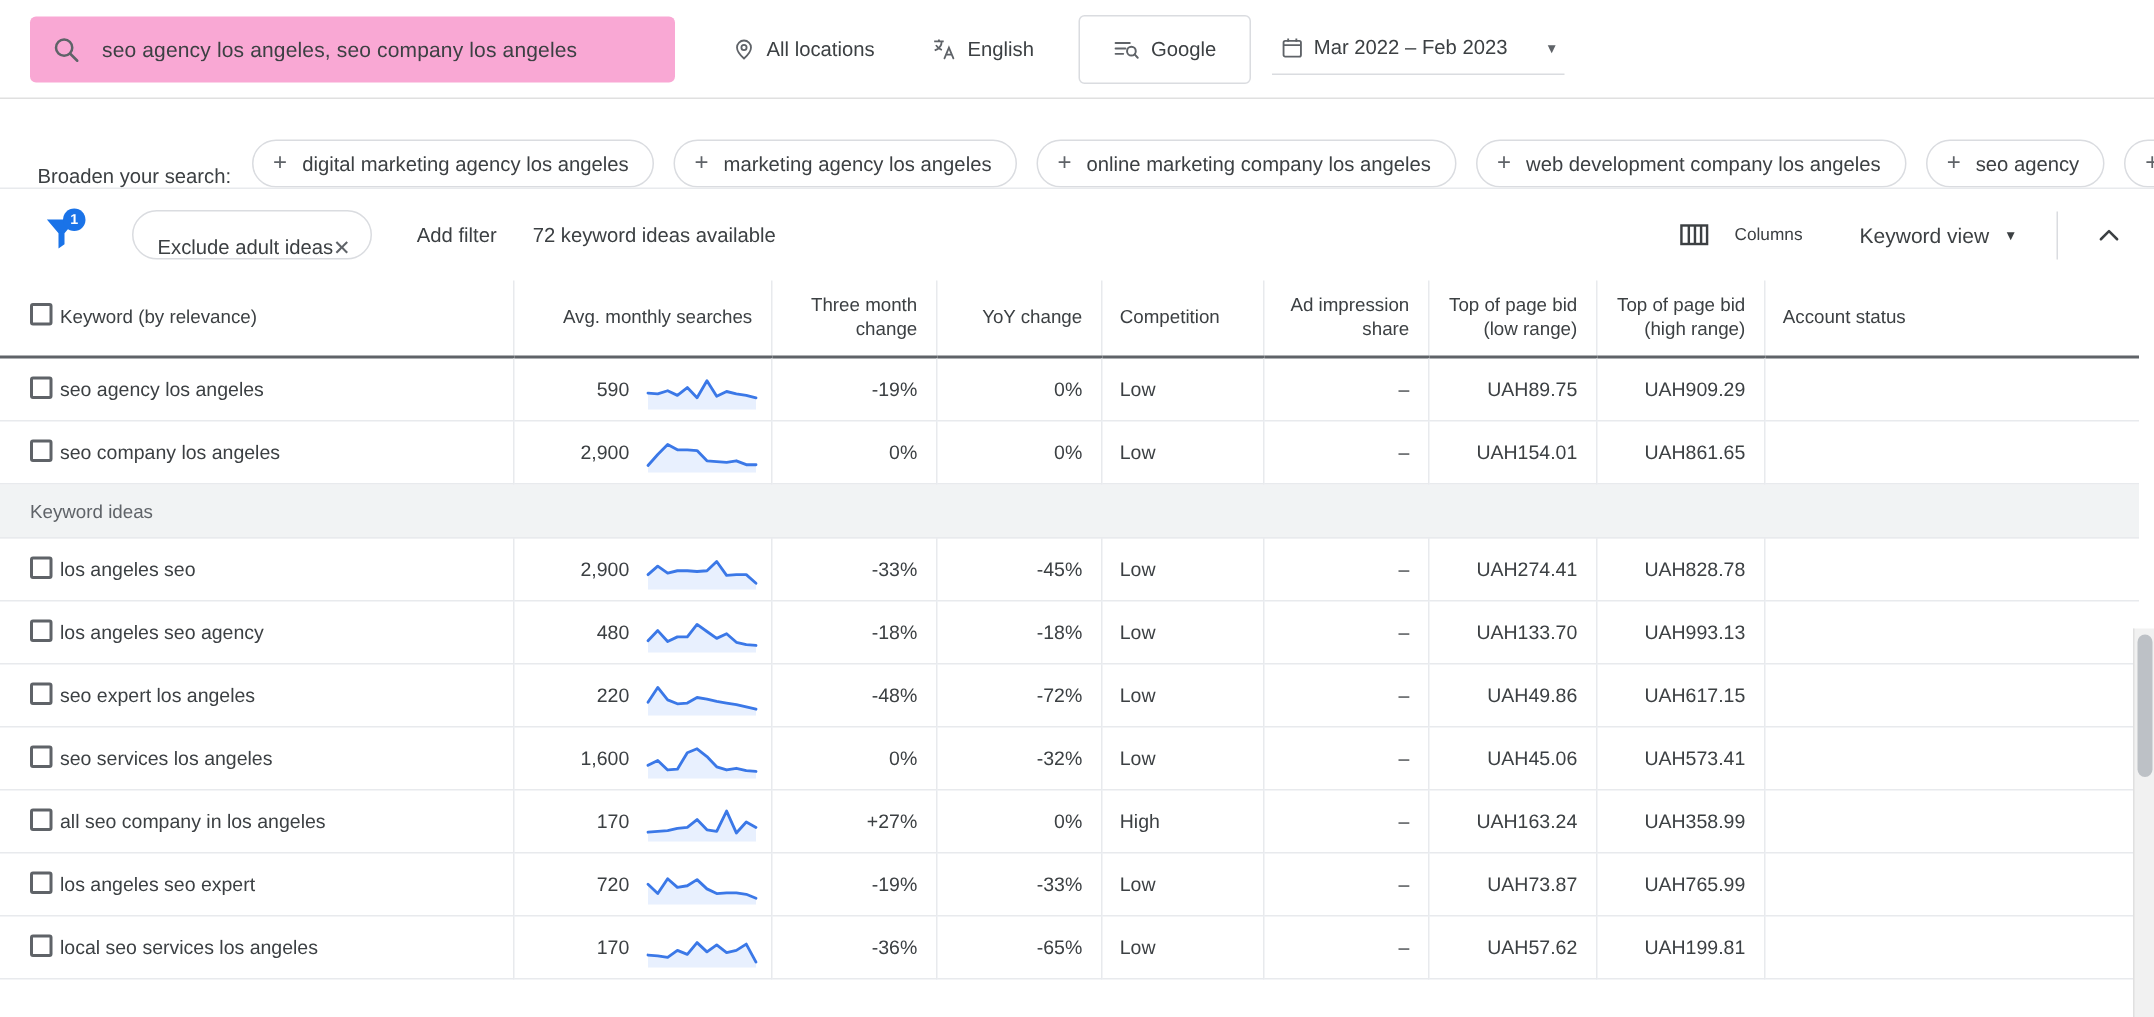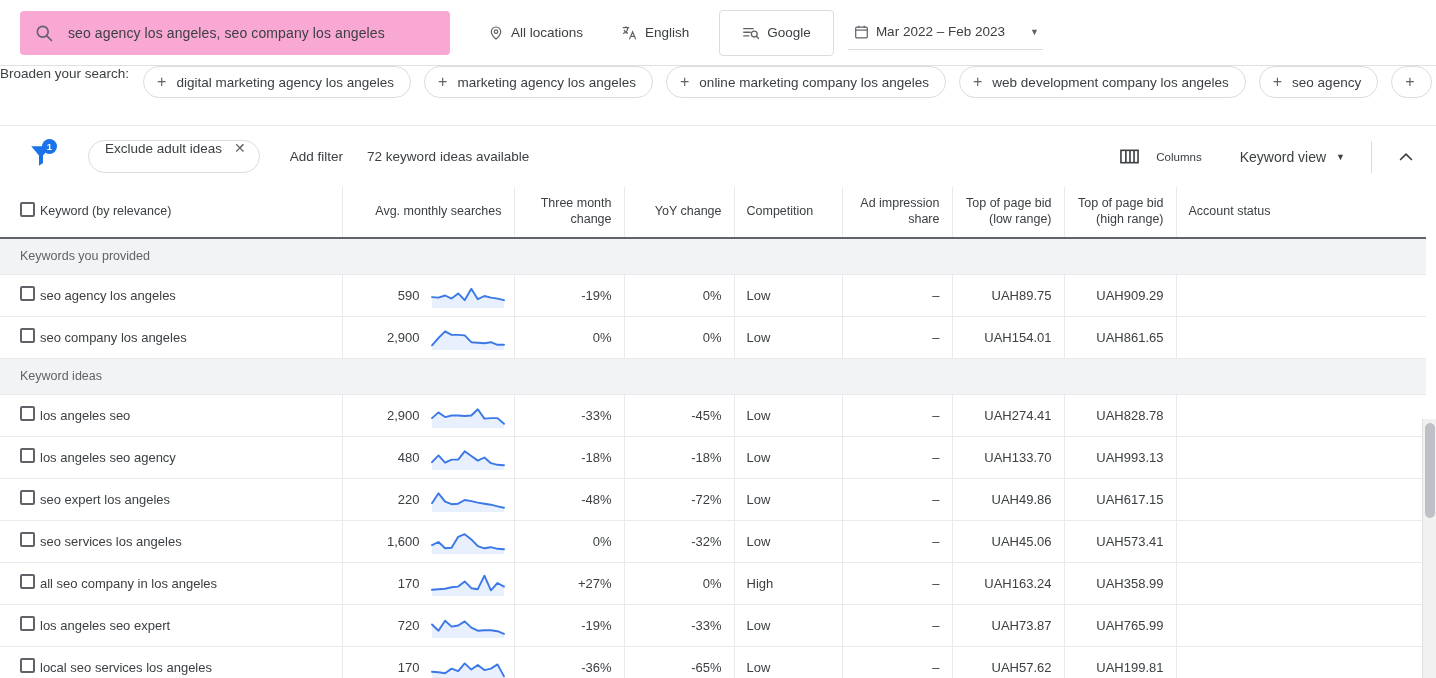--- a/index.html
+++ b/index.html
@@ -74,21 +74,22 @@
     margin-left: auto;
     padding-left: 18px;
     color: #5f6368;
     font-size: 9px;
   }
 
   
   .broaden {
     height: 60px;
     display: flex;
-    align-items: flex-start;
+    align-items: flex-end;
+    padding-left: 25px;
     border-bottom: 1px solid #e8eaed;
     overflow: hidden;
     position: relative;
   }
   .broaden-label {
     font-size: 13.5px;
     color: #3c4043;
     white-space: nowrap;
     margin-right: 14px;
     flex: 0 0 auto;
@@ -126,22 +127,21 @@
     width: 15px; height: 15px;
     background: #1a73e8;
     color: #fff;
     border-radius: 50%;
     font-size: 9.5px;
     display: flex; align-items: center; justify-content: center;
     font-weight: 600;
   }
   .filter-chip {
     display: inline-flex;
-    align-items: flex-start;
-    gap: 12px;
+    align-items: flex-end;
     margin-left: 28px;
     height: 33px;
     padding: 0 13px 0 16px;
     border: 1px solid #dadce0;
     border-radius: 17px;
     font-size: 13.5px;
     color: #3c4043;
     cursor: pointer;
   }
   .filter-chip .x { color: #5f6368; font-size: 14px; line-height: 1; }
@@ -443,23 +443,20 @@
           <span>(low range)</span>
         </th>
         <th class="c-bidhigh">
           <span>Top of page bid</span><br>
           <span>(high range)</span>
         </th>
         <th class="c-acct">Account status</th>
       </tr>
     </thead>
     <tbody id="tbody">
-        <tr class="section-row">
-          <td colspan="10">Keywords you provided</td>
-        </tr>
         <tr>
           <td class="c-check"><span class="cbox"></span></td>
           <td class="c-keyword">seo agency los angeles</td>
           <td class="c-avg">
             <div class="avg-cell">
               <span class="avg-num">590</span>
               <span>
                 <svg class="spark" width="76" height="30" viewBox="0 0 76 30">
                   <polygon points="2.0,17.1 8.5,17.6 15.1,15.5 21.6,18.6 28.2,13.4 34.7,20.2 41.3,8.8 47.8,19.2 54.4,16.0 60.9,17.6 67.5,18.6 74.0,20.2 74,28 2,28" fill="#e8f0fe"></polygon>
                   <polyline points="2.0,17.1 8.5,17.6 15.1,15.5 21.6,18.6 28.2,13.4 34.7,20.2 41.3,8.8 47.8,19.2 54.4,16.0 60.9,17.6 67.5,18.6 74.0,20.2" fill="none" stroke="#3b78e7" stroke-width="1.9" stroke-linejoin="round" stroke-linecap="round"></polyline>

